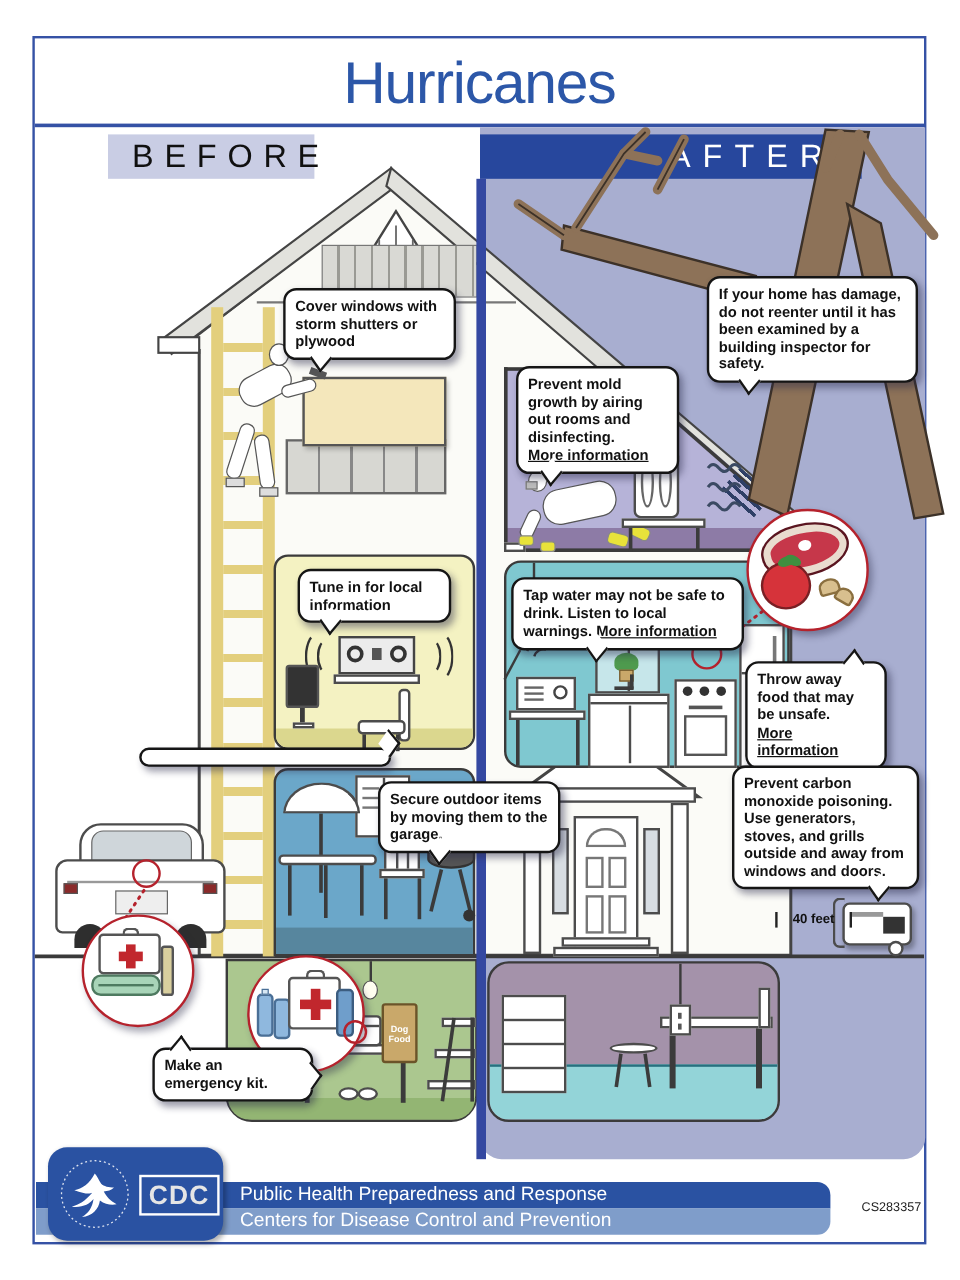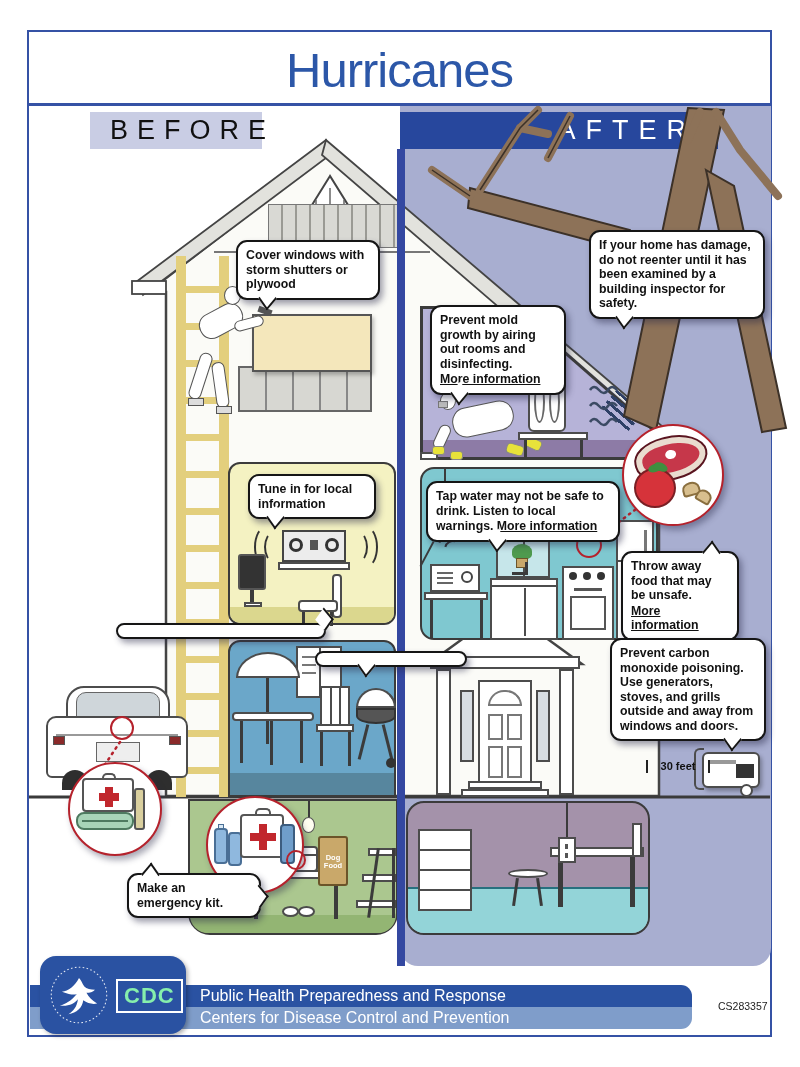--- a/index.html
+++ b/index.html
@@ -295,21 +295,21 @@
 
   <div style="z-index:30;position:absolute;">
     <div class="w" style="left:702px;top:752px;width:58px;height:36px;border-radius:6px;box-shadow:2px 3px 4px rgba(0,0,0,.3);">
       <div class="ab" style="right:4px;top:10px;width:18px;height:14px;background:#333;"></div>
       <div class="ab" style="left:6px;top:6px;width:26px;height:4px;background:#999;"></div>
     </div>
     <div class="ab" style="left:694px;top:748px;width:10px;height:42px;border:2.5px solid #4c4c4c;border-right:none;border-radius:6px 0 0 6px;"></div>
     <div class="ab" style="left:740px;top:784px;width:13px;height:13px;background:#fff;border:2px solid #4c4c4c;border-radius:50%;"></div>
   </div>
   <div class="meas" style="left:646px;top:760px;width:56px;">
-    <span>30 feet</span>
+    <span>40 feet</span>
   </div>
 
   <div class="ab" style="left:397px;top:149px;width:8px;height:817px;background:#3448a1;z-index:20;"></div>
 
   <svg class="ab" style="left:0;top:0;z-index:25;" width="800" height="1067">
     <g fill="#8d7258" stroke="#3c3128" stroke-width="2">
       <polygon points="688,108 724,110 656,430 624,416"></polygon>
       <polygon points="706,170 734,186 786,428 762,432"></polygon>
       <polygon points="630,230 640,254 468,208 470,188"></polygon>
     </g>
@@ -403,20 +403,21 @@
     <span>Throw away food that may be unsafe.</span>
     <span class="lnk">More information</span>
     <div class="tl u" style="right:18px;"></div>
   </div>
 
   <div class="bb" style="left:116px;top:623px;width:190px;">
     <div class="tl r" style="bottom:10px;"></div>
   </div>
 
   <div class="bb" style="left:315px;top:651px;width:132px;">
+    <span>Secure outdoor items by moving them to the garage.</span>
     <div class="tl d" style="left:42px;"></div>
   </div>
 
   <div class="bb" style="left:610px;top:638px;width:136px;">
     <span>Prevent carbon monoxide poisoning. Use generators, stoves, and grills outside and away from windows and doors.</span>
     <div class="tl d" style="right:24px;"></div>
   </div>
 
 
   <div class="bb" style="left:127px;top:873px;width:114px;">
@@ -429,19 +430,19 @@
     <div class="ftxt">Public Health Preparedness and Response</div>
   </div>
   <div class="ab" style="left:30px;top:1007px;width:662px;height:22px;background:#7f9dca;border-radius:0 0 11px 0;z-index:50;">
     <div class="ftxt">Centers for Disease Control and Prevention</div>
   </div>
   <div class="ab" style="left:40px;top:956px;width:146px;height:78px;background:#2a52a2;border-radius:16px;z-index:51;box-shadow:2px 2px 4px rgba(0,0,0,.3);">
     <svg style="position:absolute;left:6px;top:7px;" width="66" height="64" viewBox="0 0 60 60">
       <circle cx="30" cy="30" r="26" fill="none" stroke="#fff" stroke-width="1" opacity=".85" stroke-dasharray="1.5 2.2"></circle>
       <path d="M30 14 C26 22 20 26 14 27 C22 30 26 30 28 29 C22 36 18 38 12 40 C20 41 26 38 29 34 C28 41 25 45 20 48 C28 47 33 42 34 35 C38 38 43 39 47 38 C42 35 39 32 37 28 C40 28 43 27 45 25 C41 25 37 24 35 22 C33 19 32 16 30 14 Z" fill="#fff"></path>
     </svg>
-    <div class="ab" style="left:76px;top:23px;border:2px solid #fff;padding:2px 6px;color:#86efac;font-weight:bold;font-size:22px;letter-spacing:1px;">
+    <div class="ab" style="left:76px;top:23px;border:2px solid #fff;padding:2px 6px;color:#e5e5e5;font-weight:bold;font-size:22px;letter-spacing:1px;">
       <span>CDC</span>
     </div>
   </div>
   <div class="ab" style="left:718px;top:1000px;font-size:10.5px;color:#222;z-index:50;">CS283357</div>
 
 </div>
 
 </body></html>

